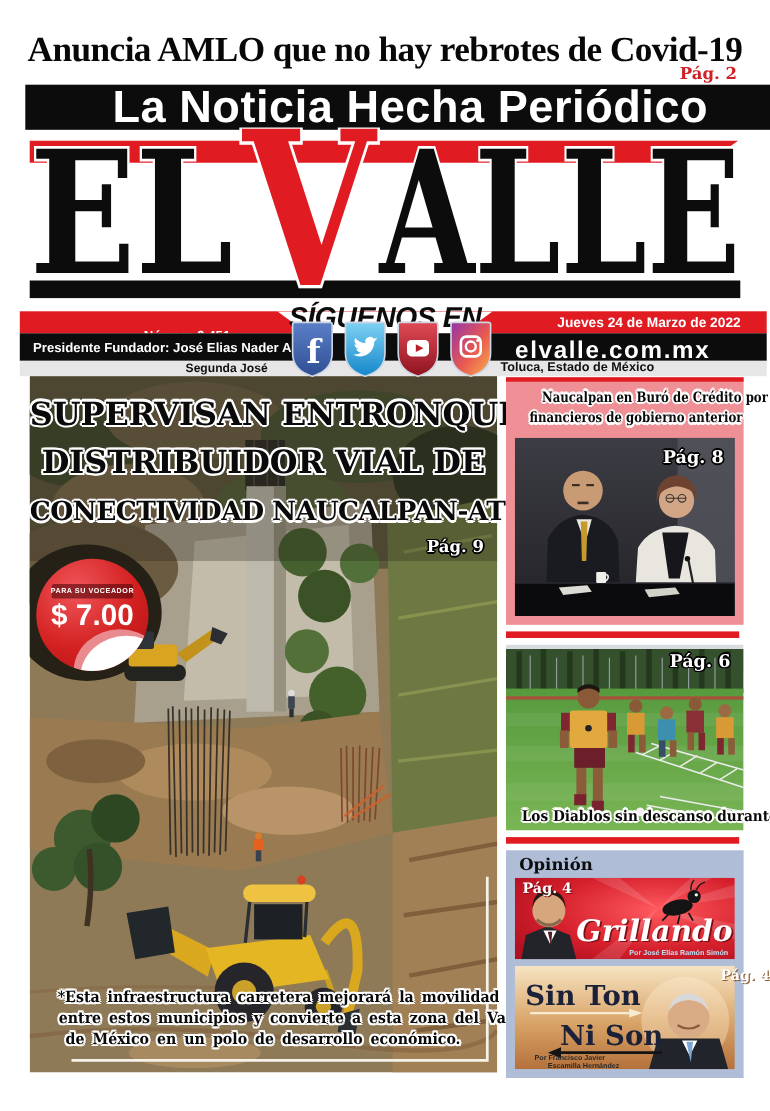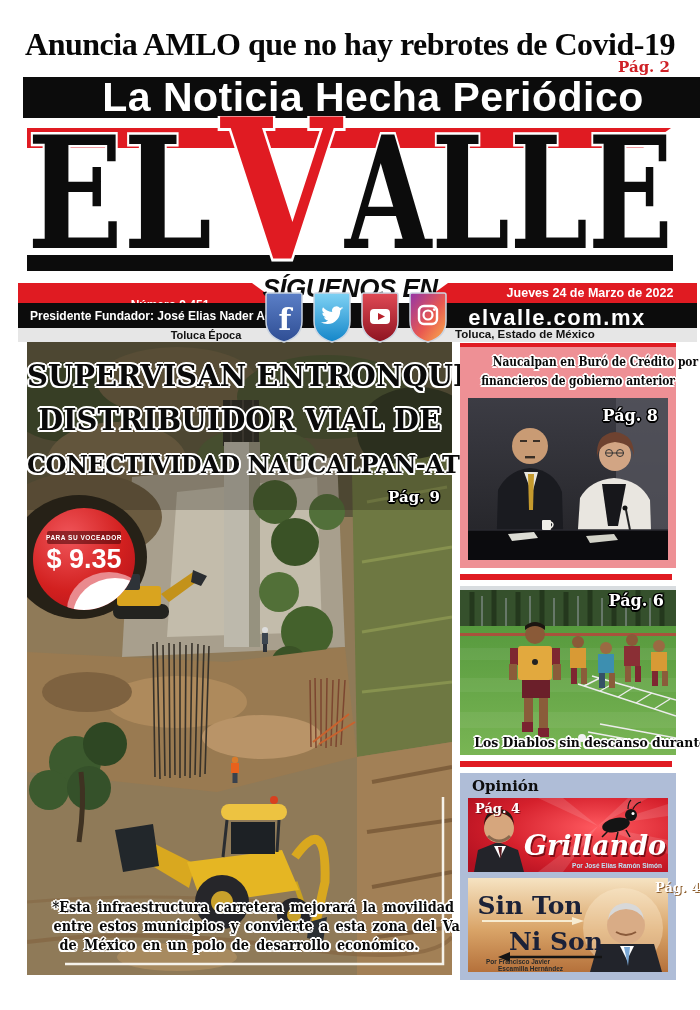--- a/index.html
+++ b/index.html
@@ -99,21 +99,21 @@
 
   <div class="abs redbar"></div>
   <div class="abs wedge"></div>
   <div class="abs follow sans nowrap">SÍGUENOS EN</div>
   <div class="abs issue sans nowrap">Número 9,451</div>
   <div class="abs date sans nowrap">Jueves 24 de Marzo de 2022</div>
   <div class="abs blackbar"></div>
   <div class="abs founder sans nowrap">Presidente Fundador: José Elias Nader Achkar</div>
   <div class="abs website sans nowrap">elvalle.com.mx</div>
   <div class="abs graybar"></div>
-  <div class="abs epoch sans nowrap">Toluca Época</div>
+  <div class="abs epoch sans nowrap">Segunda José</div>
   <div class="abs location sans nowrap">Toluca, Estado de México</div>
 
   <div class="abs social">
     <svg width="40" height="52" viewBox="0 0 40 52">
       <defs>
           <linearGradient id="fbg" x1="0" y1="0" x2="0" y2="1">
         <stop offset="0" stop-color="#5b7fc7"></stop>
             <stop offset="1" stop-color="#2f4e94"></stop>
           </linearGradient>
         </defs>
@@ -231,21 +231,21 @@
     <div class="abs mh serif">
       <div class="l1 ow nowrap">SUPERVISAN ENTRONQUE AL</div>
       <div class="l2 ow nowrap">DISTRIBUIDOR VIAL DE</div>
       <div class="l3 ow nowrap">CONECTIVIDAD NAUCALPAN-ATIZAPÁN</div>
     </div>
     <div class="abs pag9 serif ob">Pág. 9</div>
 
     <div class="abs sticker sans">
       <div class="pband"></div>
       <div class="plabel">PARA SU VOCEADOR</div>
-      <div class="pamount">$ 9.35</div>
+      <div class="pamount">$ 7.00</div>
       <div class="fold"></div>
     </div>
 
     <div class="abs capt serif">
       <div class="ow nowrap"><span class="condense92">*Esta infraestructura carretera mejorará la movilidad</span></div>
       <div class="ow nowrap"><span class="condense92">entre estos municipios y convierte a esta zona del Valle</span></div>
       <div class="ow nowrap"><span class="condense92">de México en un polo de desarrollo económico.</span></div>
     </div>
   </div>
 

